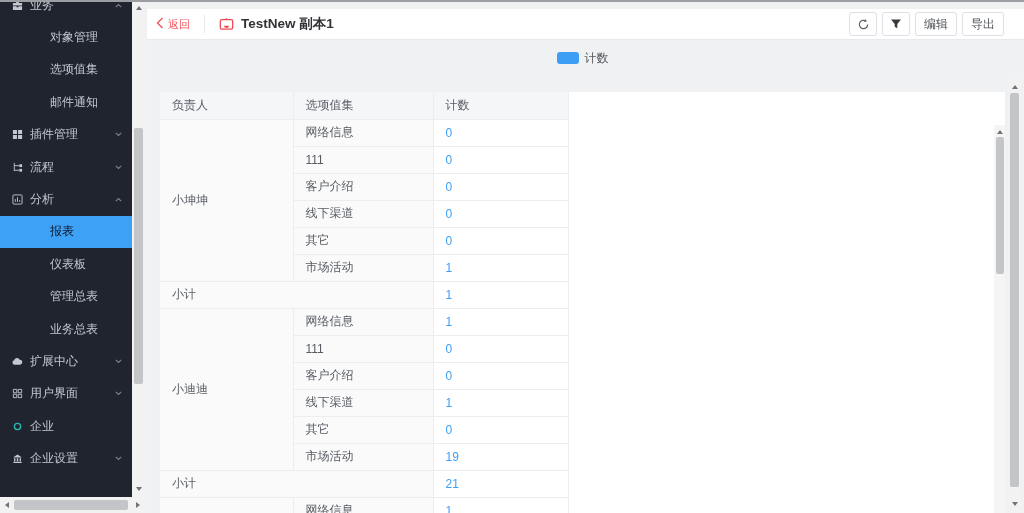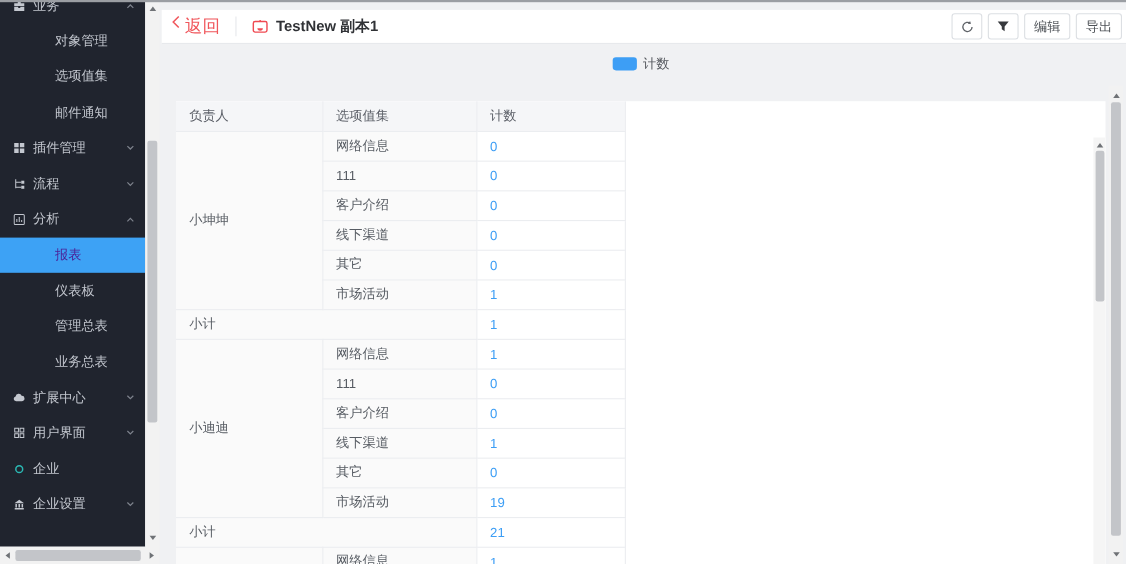--- a/index.html
+++ b/index.html
@@ -9,21 +9,21 @@
 
   
   .sidebar { position:absolute; left:0; top:0; width:132px; height:497px; background:#20242e; overflow:hidden; }
   .nav { margin-top:-11px; }
   .nav-item { height:32.4px; display:flex; align-items:center; font-size:12px; color:#c3c7cf; cursor:pointer; }
   .nav-item.grp { padding-left:11px; }
   .nav-item.sub { padding-left:50px; }
   .nav-item .nico { width:12px; height:12px; margin-right:7px; display:inline-flex; align-items:center; justify-content:center; }
   .nav-item .chev { margin-left:auto; margin-right:10px; display:inline-flex; }
   .nav-item .chev.up svg { transform:rotate(180deg); }
-  .nav-item.active { background:#3da2f5; color:#4c1d95; }
+  .nav-item.active { background:#3da2f5; color:#0f172a; }
 
   
   .sb-v { position:absolute; background:#f2f2f2; }
   .sb-h { position:absolute; background:#f2f2f2; }
   .sb-arrow { position:absolute; display:flex; align-items:center; justify-content:center; }
   .tri { width:0; height:0; }
   .tri.up    { border-left:3.5px solid transparent; border-right:3.5px solid transparent; border-bottom:4.5px solid #6f7276; }
   .tri.down  { border-left:3.5px solid transparent; border-right:3.5px solid transparent; border-top:4.5px solid #6f7276; }
   .tri.left  { border-top:3.5px solid transparent; border-bottom:3.5px solid transparent; border-right:4.5px solid #6f7276; }
   .tri.right { border-top:3.5px solid transparent; border-bottom:3.5px solid transparent; border-left:4.5px solid #6f7276; }
@@ -35,25 +35,25 @@
   .side-hscroll .sb-thumb { top:3px; height:10px; left:14px; width:114px; }
 
   .outer-vscroll { left:1008px; top:78px; width:13px; height:435px; background:#f2f2f2; }
   .outer-vscroll .sb-thumb { left:2px; width:9px; top:15px; height:394px; }
   .card-vscroll { right:0; top:33px; width:11px; bottom:0; background:#f5f5f5; }
   .card-vscroll .sb-thumb { left:1.5px; width:8px; top:12px; height:137px; }
 
   
   .header-bar { position:absolute; left:147px; right:0; top:9px; height:31px; background:#ffffff;
     border-bottom:1px solid #e7e9ec; display:flex; align-items:center; }
-  .back-link { display:flex; gap:4px; color:#f0575c; font-size:16px; margin-left:9px; cursor:pointer; }
+  .back-link { display:flex; gap:4px; color:#f0575c; font-size:11px; margin-left:9px; cursor:pointer; }
   .hdr-divider { width:1px; height:18px; background:#e6e8eb; margin:0 14px; }
   .report-icon { display:inline-flex; margin-right:7px; }
   .page-title { font-size:13.5px; font-weight:bold; color:#303236; }
-  .hdr-actions { margin-left:auto; display:flex; align-items:center; gap:5px; margin-right:4px;padding-left:16px; }
+  .hdr-actions { margin-left:auto; display:flex; align-items:center; gap:5px; margin-right:20px;padding-left:16px; }
   .btn { height:24px; background:#fff; border:1px solid #dcdfe3; border-radius:3px; font-size:12px;
     color:#4e5257; display:inline-flex; align-items:center; justify-content:center; cursor:pointer;
     font-family:"Liberation Sans","DejaVu Sans",sans-serif; }
   .btn.icon-btn { width:28px; }
   .btn.text-btn { padding:0 8px; }
 
   
   .legend-row { position:absolute; left:160px; width:845px; top:50px; height:16px;
     display:flex; align-items:center; justify-content:center; gap:6px; }
   .legend-swatch { width:22px; height:12px; border-radius:3px; }

